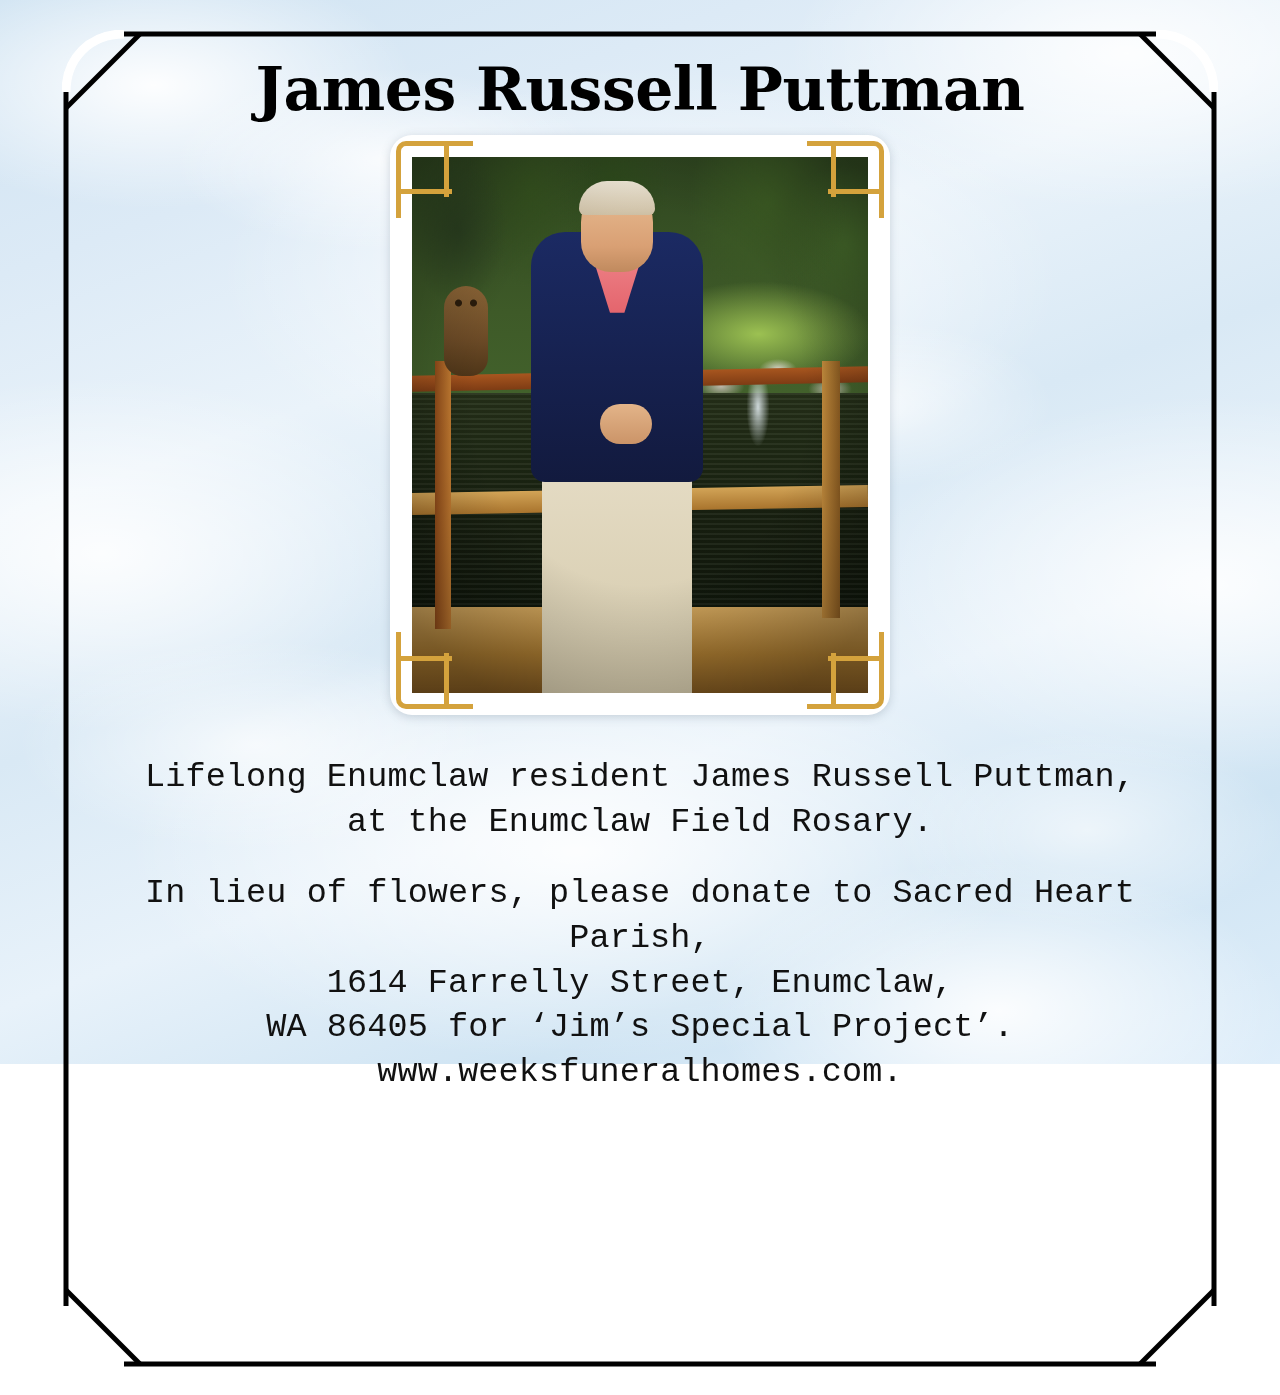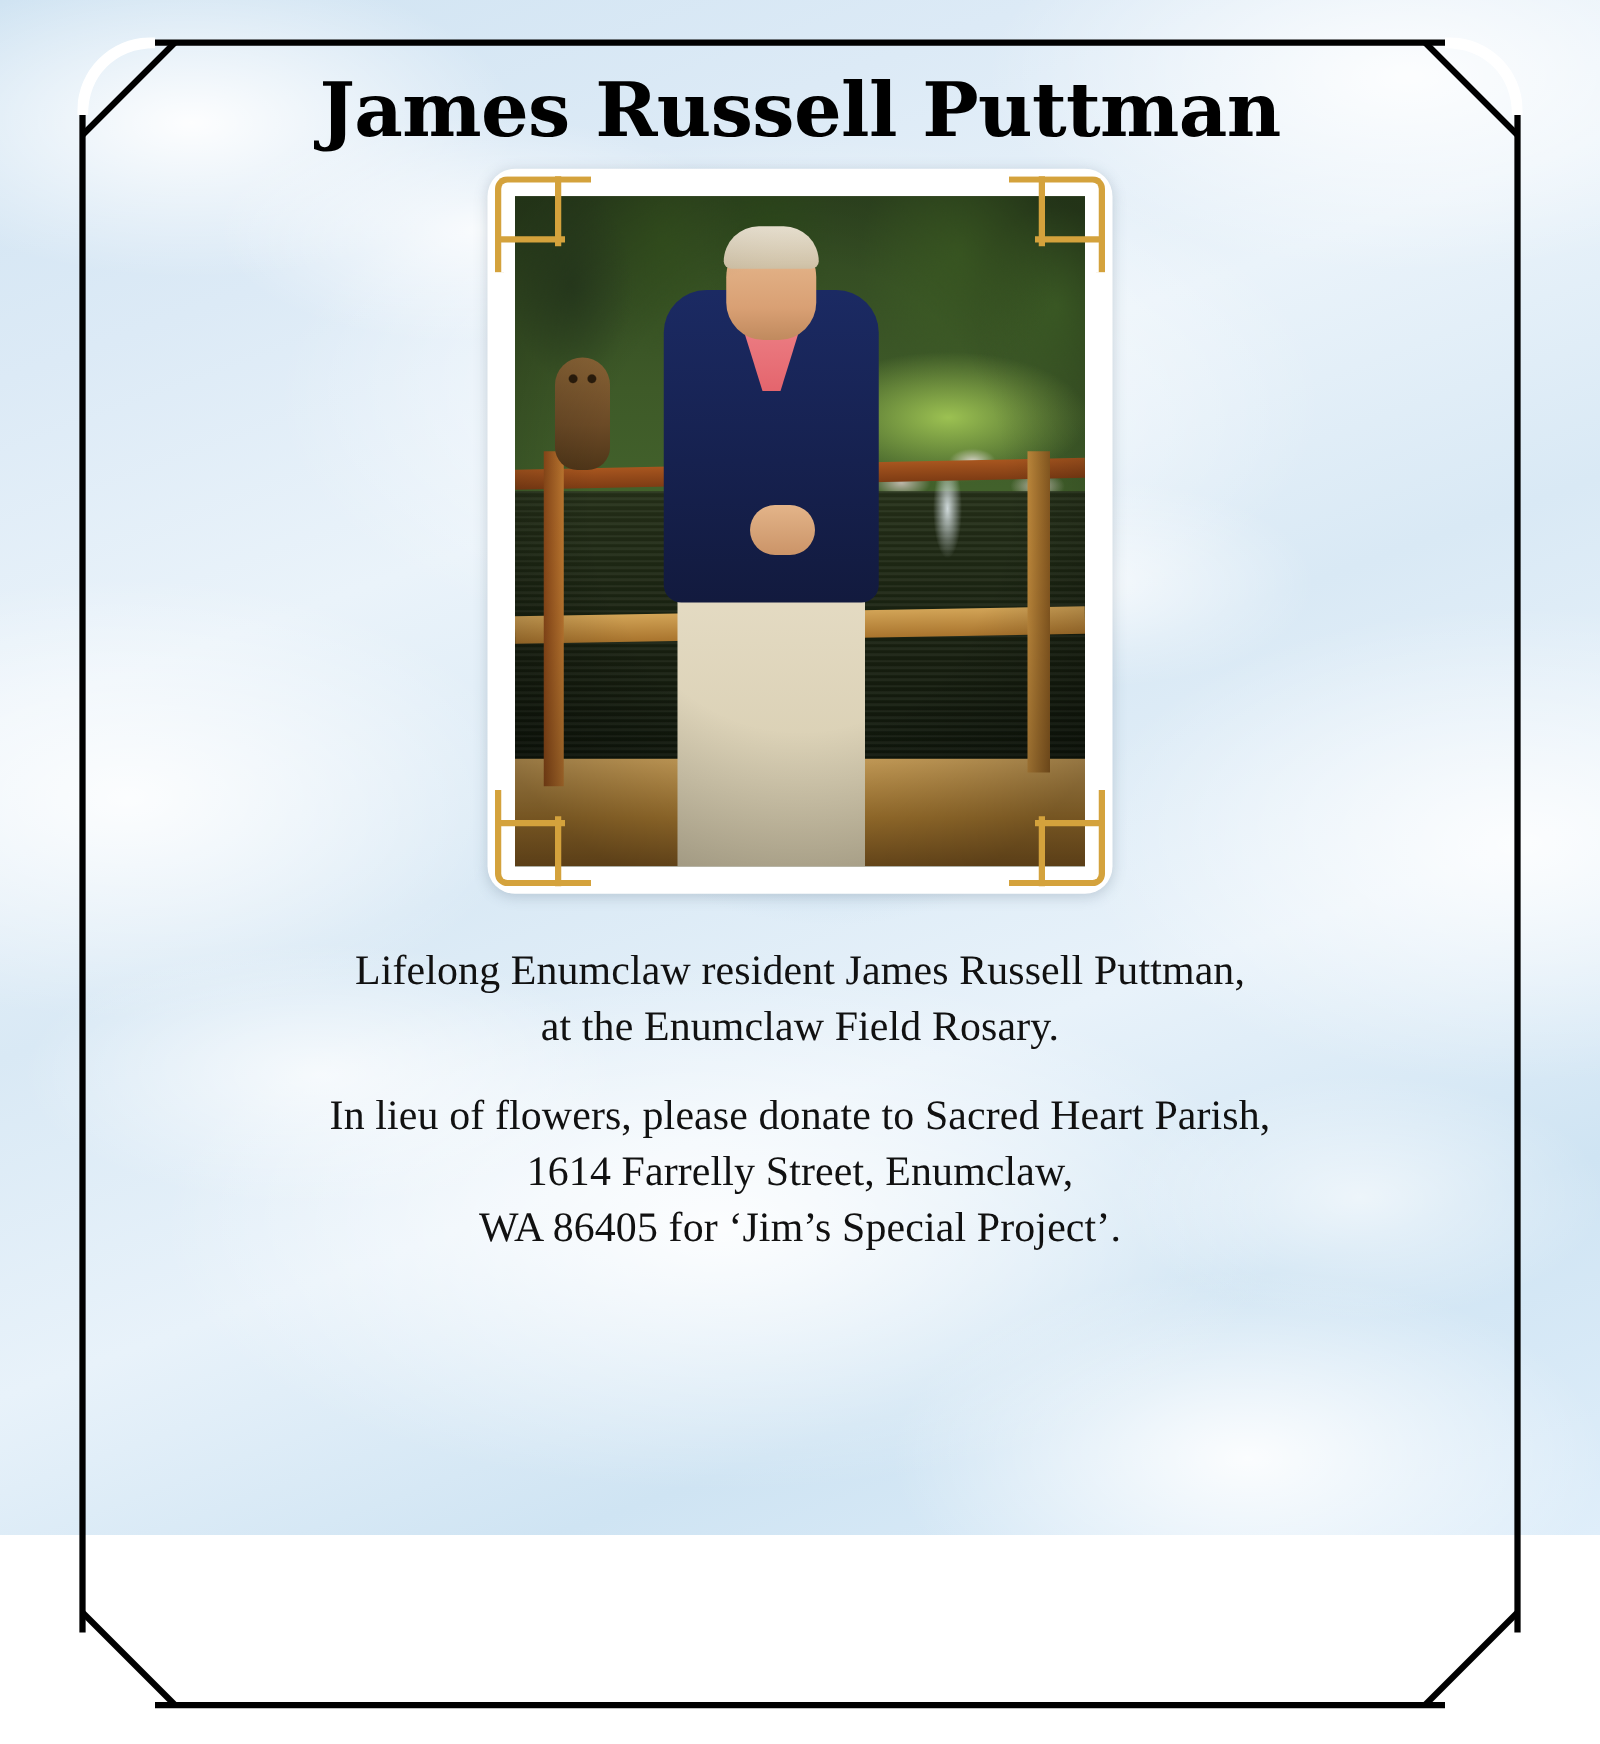--- a/index.html
+++ b/index.html
@@ -11,21 +11,21 @@
     height: 1395px;
     font-family: "Liberation Serif", serif;
     background: #ffffff;
     overflow: hidden;
   }
 
   
   .page {
     position: relative;
     width: 1280px;
-    height: 1228px;
+    height: 1064px;
     background:
       radial-gradient(ellipse 420px 200px at 12% 8%, rgba(255,255,255,0.95) 0%, rgba(255,255,255,0) 62%),
       radial-gradient(ellipse 520px 240px at 88% 5%, rgba(255,255,255,0.9) 0%, rgba(255,255,255,0) 65%),
       radial-gradient(ellipse 600px 300px at 50% 26%, rgba(255,255,255,0.85) 0%, rgba(255,255,255,0) 70%),
       radial-gradient(ellipse 480px 260px at 8%  52%, rgba(255,255,255,0.88) 0%, rgba(255,255,255,0) 68%),
       radial-gradient(ellipse 520px 280px at 95% 55%, rgba(255,255,255,0.85) 0%, rgba(255,255,255,0) 68%),
       radial-gradient(ellipse 640px 300px at 45% 80%, rgba(255,255,255,0.9) 0%, rgba(255,255,255,0) 70%),
       radial-gradient(ellipse 420px 220px at 78% 95%, rgba(255,255,255,0.9) 0%, rgba(255,255,255,0) 68%),
       linear-gradient(160deg, #cfe3f2 0%, #dceaf6 18%, #eaf3fa 34%, #d9e9f5 50%, #e8f2fa 66%, #cfe4f3 82%, #dfeefa 100%);
   }
@@ -265,21 +265,21 @@
   .t5 { left: 6px;   bottom: 54px; }
   .t6 { left: 54px;  bottom: 6px;  }
   .t7 { right: 6px;  bottom: 54px; }
   .t8 { right: 54px; bottom: 6px;  }
 
   
   .body-text {
     margin: 40px auto 0 auto;
     width: 1080px;
     color: #111111;
-    font-family: Liberation Serif, serif;
+    font-family: Liberation Mono, monospace;
     font-size: 33.5px;
     line-height: 1.34;
     letter-spacing: 0.1px;
   }
   .body-text p { margin: 0; }
   .body-text .para-gap { height: 26px; }
 </style>
 </head>
 <body>
 
@@ -345,16 +345,17 @@
 
     <div class="body-text">
       <p>Lifelong Enumclaw resident James Russell Puttman,</p>
       <p>at the Enumclaw Field Rosary.</p>
 
       <div class="para-gap"></div>
 
       <p>In lieu of flowers, please donate to Sacred Heart Parish,</p>
       <p>1614 Farrelly Street, Enumclaw,</p>
       <p>WA 86405 for ‘Jim’s Special Project’.</p>
+      <p>www.weeksfuneralhomes.com.</p>
     </div>
 
   </div>
 </div>
 
 </body></html>

